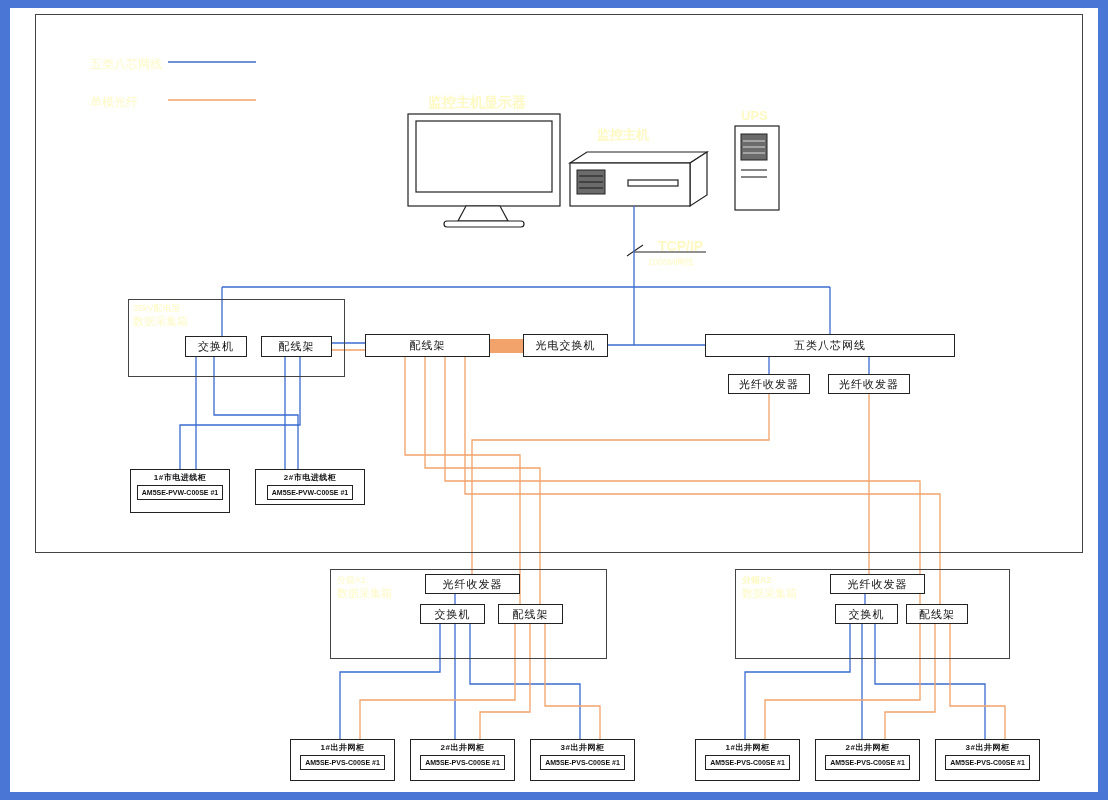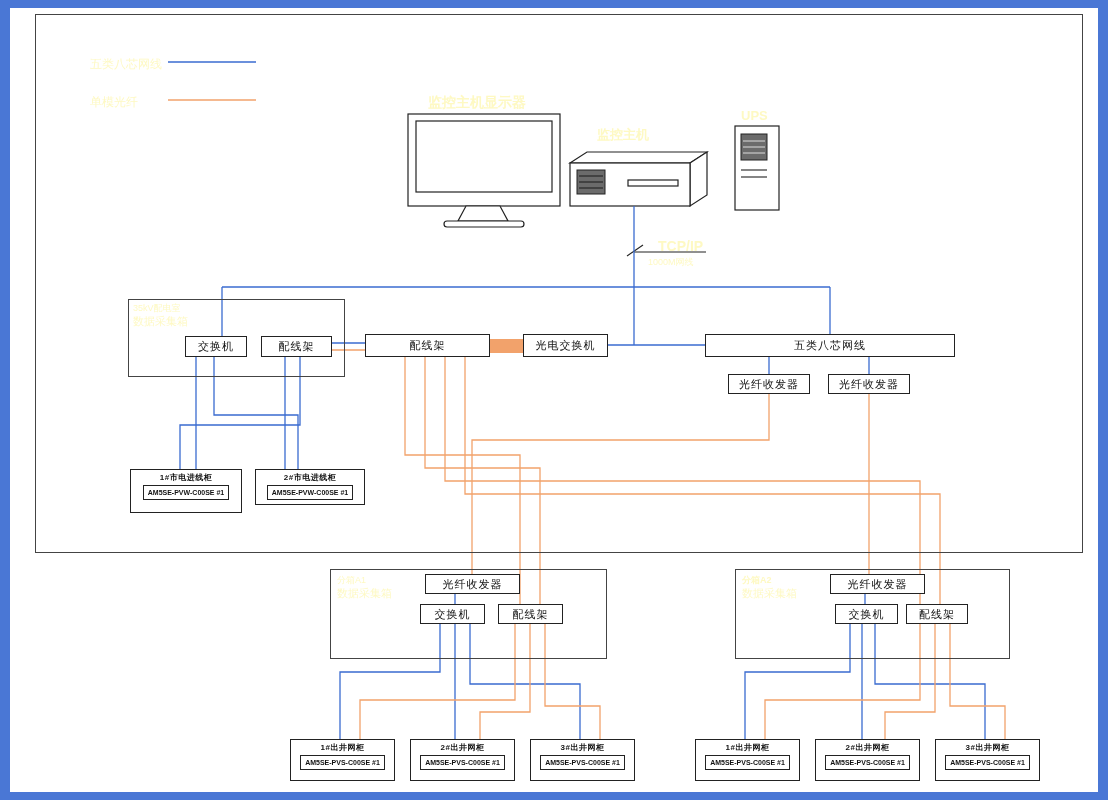--- a/index.html
+++ b/index.html
@@ -127,21 +127,21 @@
   <div class="lbl" style="left:133px;top:314px;font-size:11px;">数据采集箱</div>
   <div class="box" style="left:185px;top:336px;width:62px;height:21px;">交换机</div>
   <div class="box" style="left:261px;top:336px;width:71px;height:21px;">配线架</div>
 
   <div class="box" style="left:365px;top:334px;width:125px;height:23px;">配线架</div>
   <div class="box" style="left:523px;top:334px;width:85px;height:23px;">光电交换机</div>
   <div class="box" style="left:705px;top:334px;width:250px;height:23px;">五类八芯网线</div>
   <div class="box" style="left:728px;top:374px;width:82px;height:20px;">光纤收发器</div>
   <div class="box" style="left:828px;top:374px;width:82px;height:20px;">光纤收发器</div>
 
-  <div class="cab" style="left:130px;top:469px;width:112px;height:44px;">
+  <div class="cab" style="left:130px;top:469px;width:100px;height:44px;">
     <div class="t">1#市电进线柜</div>
     <div class="m">AM5SE-PVW-C00SE #1</div>
   </div>
   <div class="cab" style="left:255px;top:469px;width:110px;height:36px;">
     <div class="t">2#市电进线柜</div>
     <div class="m">AM5SE-PVW-C00SE #1</div>
   </div>
 
   <div class="outline" style="left:330px;top:569px;width:275px;height:88px;"></div>
   <div class="lbl" style="left:337px;top:574px;font-size:9px;">分箱A1</div>

